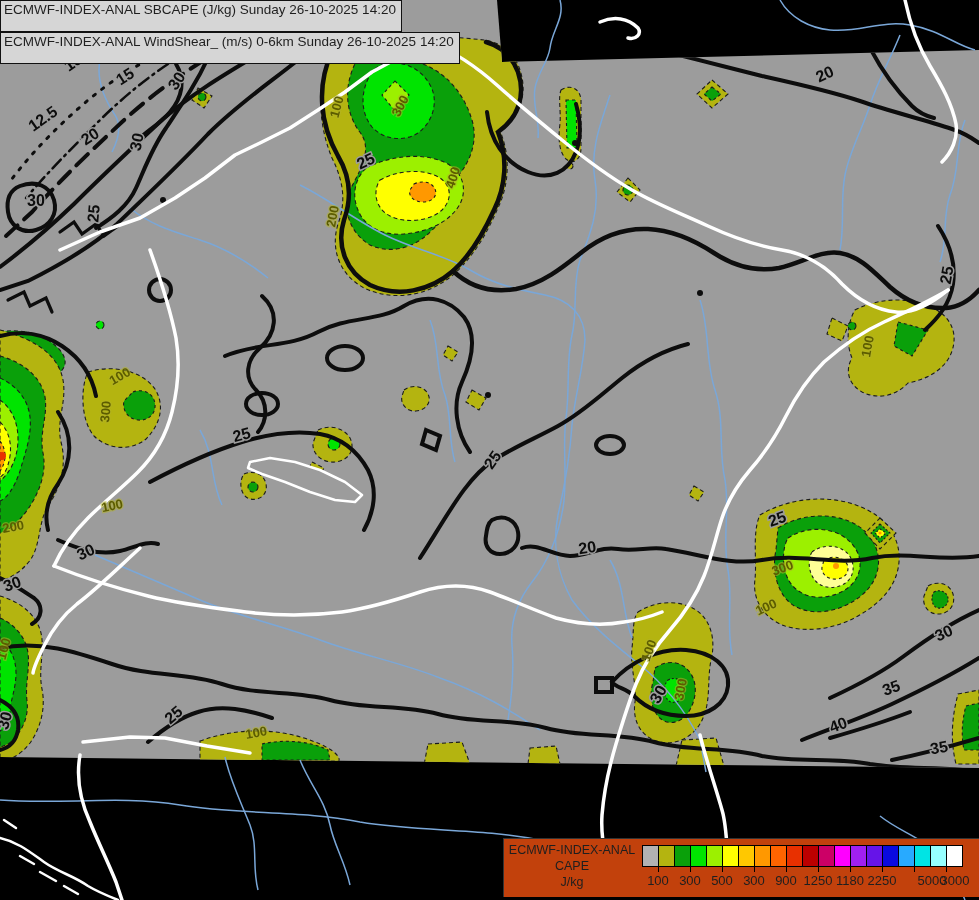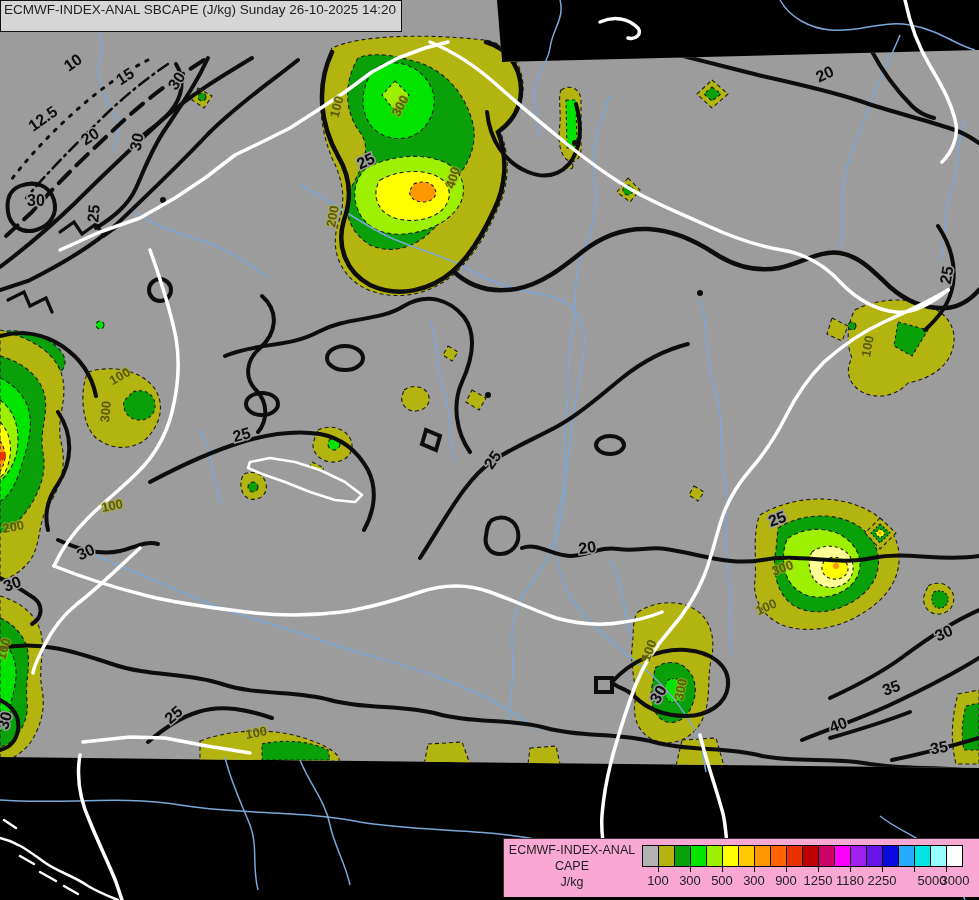--- a/index.html
+++ b/index.html
@@ -4,21 +4,21 @@
 <style>
   html,body{margin:0;padding:0;background:#000;}
   #stage{position:relative;width:979px;height:900px;overflow:hidden;background:#9c9c9c;
          font-family:"Liberation Sans",sans-serif;}
   #map-svg{position:absolute;left:0;top:0;}
   
   #header{position:absolute;left:0;top:0;z-index:20;}
   .hline{display:table;background:#d6d6d6;border:1px solid #111;color:#1f1f1f;
          font-size:13.5px;line-height:17px;padding:0 5px 13px 3px;white-space:nowrap;}
   
-  #legend{position:absolute;left:503px;top:838px;width:476px;height:58px;background:#f9a8d4;
+  #legend{position:absolute;left:503px;top:838px;width:476px;height:58px;background:#c2410c;
           border-top:1px solid #333;border-left:1px solid #333;z-index:20;}
   #legend-title{position:absolute;left:0;top:3px;width:136px;text-align:center;color:#1f1f1f;
           font-size:12.5px;line-height:16px;}
   #legend-swatches{position:absolute;left:138px;top:6px;height:20px;display:flex;
           border:1px solid #000;}
   .sw{width:15px;height:20px;border-right:1px solid #000;}
   .sw:last-child{border-right:none;}
   .tick{position:absolute;top:28px;width:1px;height:5px;background:#000;}
   .tlab{position:absolute;top:34px;width:40px;margin-left:-20px;text-align:center;
         color:#1f1f1f;font-size:13px;}
@@ -261,20 +261,21 @@
         <text class="cape" transform="translate(768,611) rotate(-25)" text-anchor="middle">100</text>
         <text class="cape" transform="translate(653,652) rotate(-70)" text-anchor="middle">100</text>
         <text class="cape" transform="translate(685,690) rotate(-80)" text-anchor="middle">300</text>
         <text class="cape" transform="translate(257,737) rotate(-10)" text-anchor="middle">100</text>
         <text class="cape" transform="translate(8,650) rotate(-75)" text-anchor="middle">100</text>
       </g>
 </svg>
 
 <div id="header">
       <div class="hline">ECMWF-INDEX-ANAL SBCAPE (J/kg) Sunday 26-10-2025 14:20</div>
+      <div class="hline">ECMWF-INDEX-ANAL WindShear_ (m/s) 0-6km Sunday 26-10-2025 14:20</div>
     </div>
 
 <div id="legend">
   <div id="legend-title">
     <div>ECMWF-INDEX-ANAL</div>
     <div>CAPE</div>
     <div>J/kg</div>
   </div>
   <div id="legend-swatches">
         <div class="sw" style="background: rgb(178, 178, 178);"></div>

